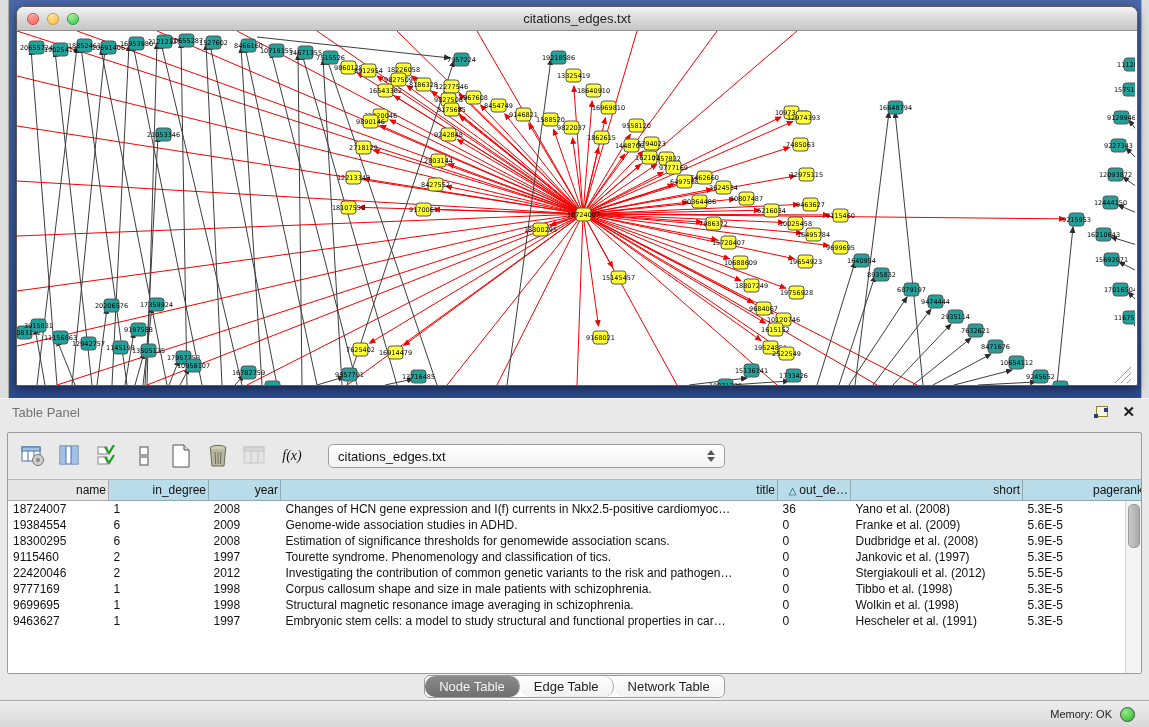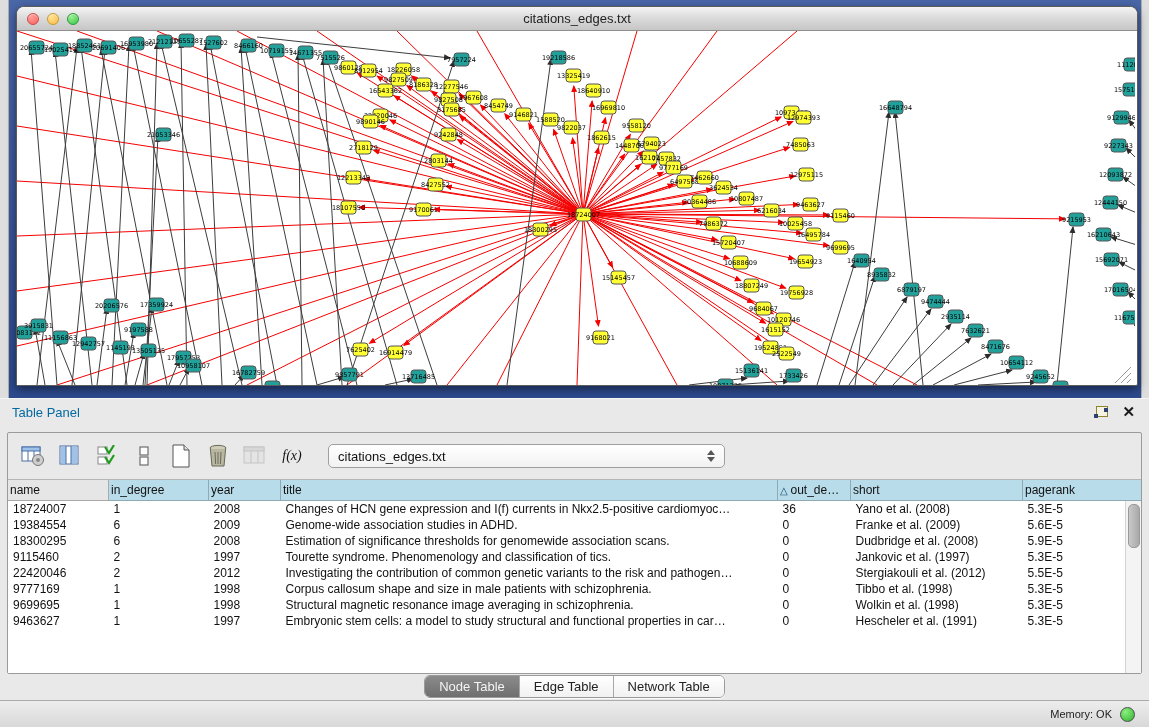--- a/index.html
+++ b/index.html
@@ -24,21 +24,21 @@
   .canvas{position:relative;width:1118px;height:354px;background:#fff;overflow:hidden;}
   svg text{font-family:"DejaVu Sans",sans-serif;}
   .nlabel{font-size:6.5px;fill:#000;}
   .eb{stroke:#3d3d3d;stroke-width:1;}
   .er{stroke:#f40000;stroke-width:1;}
 
   
   .table-panel{position:absolute;left:0;top:398px;width:1149px;height:302px;
                background:#e9e9e9;border-top:1px solid #f5f5f5;}
   .tp-header{height:26px;display:flex;align-items:center;}
-  .tp-title{font-size:13px;color:#0369a1;padding-left:12px;flex:1;}
+  .tp-title{font-size:13px;color:#737373;padding-left:12px;flex:1;}
   .tp-actions{display:flex;align-items:center;gap:14px;padding-right:14px;}
   .float-ico{width:14px;height:12px;position:relative;}
   .float-ico .big{position:absolute;left:2px;top:0;width:10px;height:9px;border:1px solid #8c8430;background:#f4f2e2;}
   .float-ico .sq1{position:absolute;left:0;bottom:0;width:4px;height:4px;background:#2c3f6e;}
   .float-ico .sq2{position:absolute;right:0;top:2px;width:4px;height:4px;background:#2c3f6e;}
   .close-ico{font-size:15px;font-weight:bold;color:#1b1b1b;line-height:14px;}
 
   .tp-box{position:absolute;left:7px;right:7px;top:33px;height:240px;
           border:1px solid #9b9b9b;border-radius:2px;background:#e9e9e9;display:flex;flex-direction:column;}
   .toolbar{height:46px;display:flex;align-items:center;gap:11px;padding-left:12px;}
@@ -47,33 +47,33 @@
   .combo{margin-left:12px;width:395px;height:22px;border:1px solid #9f9f9f;border-radius:5px;
          background:linear-gradient(180deg,#ffffff,#f2f2f2);display:flex;align-items:center;position:relative;}
   .combo .val{font-size:13px;color:#111;padding-left:9px;flex:1;}
   .combo .steppers{width:18px;display:flex;flex-direction:column;align-items:center;gap:2px;padding-right:4px;}
   .tri-up{width:0;height:0;border-left:4px solid transparent;border-right:4px solid transparent;border-bottom:5px solid #555;}
   .tri-dn{width:0;height:0;border-left:4px solid transparent;border-right:4px solid transparent;border-top:5px solid #555;}
 
   .table-wrap{flex:1;background:#fff;border-top:1px solid #b5b5b5;position:relative;overflow:hidden;}
   table.datatable{border-collapse:collapse;table-layout:fixed;width:1103px;}
   table.datatable th{height:20px;background:#b9dcea;border-right:1px solid #90aab4;border-bottom:1px solid #90aab4;
-      font-size:12px;font-weight:normal;color:#111;text-align:left;overflow:hidden;white-space:nowrap;padding:0 2px;}
+      font-size:12px;font-weight:normal;color:#111;text-align:right;overflow:hidden;white-space:nowrap;padding:0 2px;}
   table.datatable th.plain{background:#e6e6e6;border-right:1px solid #a9a9a9;border-bottom:1px solid #a9a9a9;}
   table.datatable td{height:16px;font-size:12px;color:#111;white-space:nowrap;overflow:hidden;padding:0 2px 0 5px;}
   .sort-tri{font-size:10px;color:#0a4a66;}
   .vscroll{position:absolute;top:21px;right:0;bottom:0;width:15px;background:#f4f4f4;border-left:1px solid #d4d4d4;}
   .vthumb{position:absolute;top:3px;left:2px;width:10px;height:42px;border-radius:5px;
           background:linear-gradient(90deg,#c9c9c9,#a9a9a9);border:1px solid #9a9a9a;}
 
   .tabs-row{position:absolute;left:0;right:0;top:276px;display:flex;justify-content:center;}
   .seg{display:flex;border:1px solid #9a9a9a;border-radius:6px;overflow:hidden;background:#fff;
        box-shadow:0 1px 1px rgba(255,255,255,.8);}
   .seg .tab{font-size:13px;padding:3px 14px;color:#222;border-right:1px solid #a8a8a8;
-            background:linear-gradient(180deg,#ffffff,#f1f1f1);}
+            background:linear-gradient(180deg,#ffffff,#f1f1f1);border-radius:10px;}
   .seg .tab:last-child{border-right:none;}
   .seg .tab.sel{background:linear-gradient(180deg,#8b8b8b,#6f6f6f);color:#f4f4f4;}
 
   
   .status-bar{position:absolute;left:0;top:700px;width:1149px;height:27px;
               background:linear-gradient(180deg,#ededed,#d8d8d8);border-top:1px solid #ababab;
               display:flex;align-items:center;justify-content:flex-end;gap:8px;padding-right:14px;box-sizing:border-box;text-align:right;}
   .mem-label{font-size:11px;color:#222;}
   .mem-dot{width:13px;height:13px;border-radius:50%;border:1px solid #4c4c4c;
            background:radial-gradient(circle at 35% 30%,#8bef7f,#2eb52e);}

